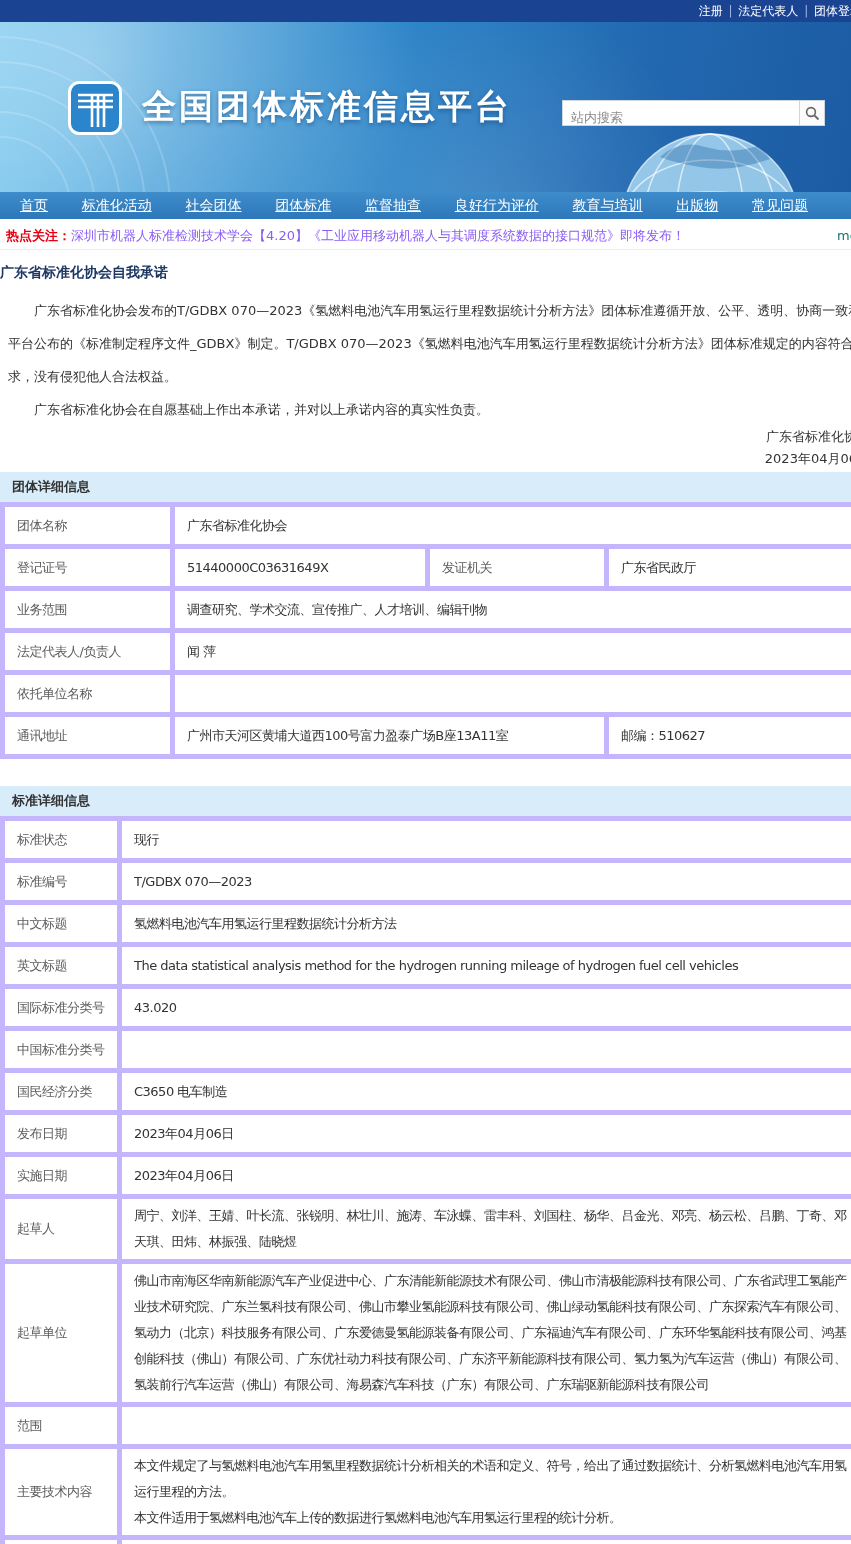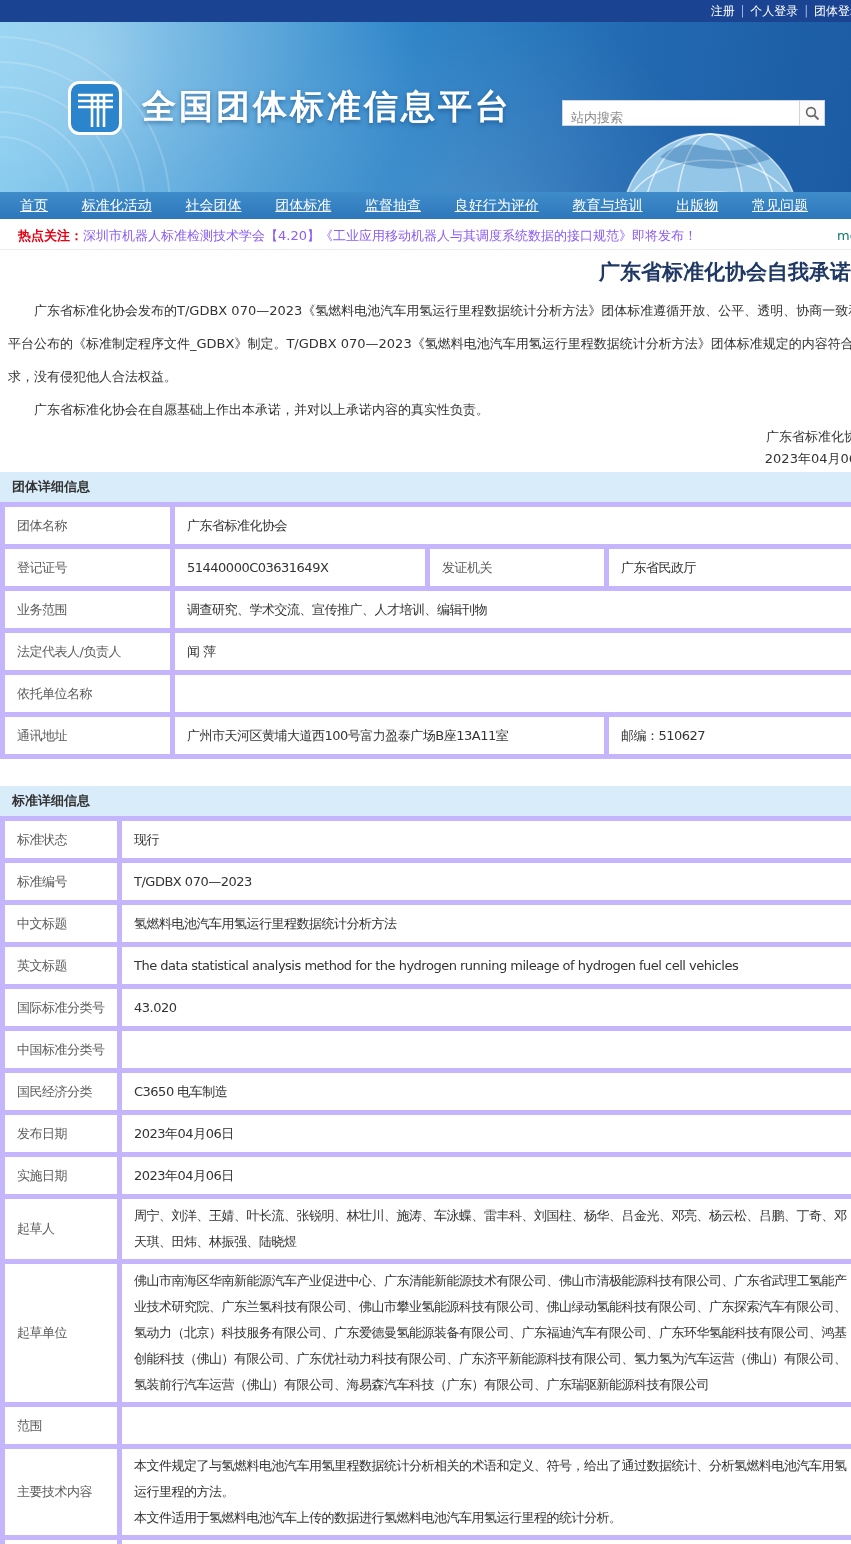--- a/index.html
+++ b/index.html
@@ -50,27 +50,27 @@
   .nav{height:27px;background:linear-gradient(#3f8cca,#2d77ba);}
   .nav ul{
     list-style:none;margin:0;padding:0 42px 0 20px;display:flex;justify-content:space-between;
     width:788px;height:27px;align-items:center;
   }
   .nav li{font-size:14px;color:#ffffff;white-space:nowrap;cursor:pointer;text-decoration:underline;}
 
   
   .hotnews{height:27px;line-height:27px;margin-top:3px;border-bottom:1px solid #ececec;
     position:relative;font-size:13px;white-space:nowrap;}
-  .hotnews .hlabel{color:#e60012;font-weight:bold;margin-left:18px;}
+  .hotnews .hlabel{color:#e60012;font-weight:bold;margin-left:6px;}
   .hotnews .htext{color:#8b5cf6;cursor:pointer;text-align:center;}
   .hotnews .more{position:absolute;left:837px;top:0;color:#0f766e;text-decoration:none;cursor:pointer;font-size:13px;}
 
   
   .announce{padding-top:12px;}
-  .announce h2{margin:0;font-size:21px;line-height:20px;text-align:right;width:851px;color:#1f3864;font-weight:bold;}
+  .announce h2{margin:0;font-size:14px;line-height:20px;text-align:left;width:851px;color:#1f3864;font-weight:bold;}
   .a-par{width:1026px;margin:12px 0 0 0;font-size:13px;color:#333;}
   .a-par .aline{line-height:33px;white-space:nowrap;padding-left:8px;}
   .a-par .aline.first{text-indent:2em;}
   .a-p2{margin:0;font-size:13px;color:#333;line-height:33px;text-indent:2em;padding-left:8px;white-space:nowrap;}
   .a-sign{width:870px;text-align:right;font-size:13px;color:#333;line-height:22px;}
   .a-date{width:870px;text-align:right;font-size:13px;color:#333;line-height:22px;}
 
   
   .section-header{
     width:858px;height:30px;line-height:30px;background:#d9ecfa;
@@ -85,21 +85,21 @@
   td.val{color:#333;}
   td.val .para{line-height:26px;}
 </style>
 </head>
 <body>
 
 <div class="viewport">
   <div class="page">
 
     <div class="topbar">
-      <div class="topbar-links" id="topbar-links"><a>注册</a><span class="sep"> | </span><a>个人登录</a><span class="sep"> | </span><a>团体登录</a></div>
+      <div class="topbar-links" id="topbar-links"><a>注册</a><span class="sep"> | </span><a>法定代表人</a><span class="sep"> | </span><a>团体登录</a></div>
     </div>
 
     <div class="header">
       <svg class="arcs" width="340" height="170" viewBox="0 0 340 170">
         <g fill="none" stroke="rgba(255,255,255,0.18)" stroke-width="2">
           <circle cx="40" cy="185" r="70"></circle>
           <circle cx="40" cy="185" r="95"></circle>
           <circle cx="40" cy="185" r="120"></circle>
           <circle cx="40" cy="185" r="145"></circle>
           <circle cx="40" cy="185" r="170"></circle>

